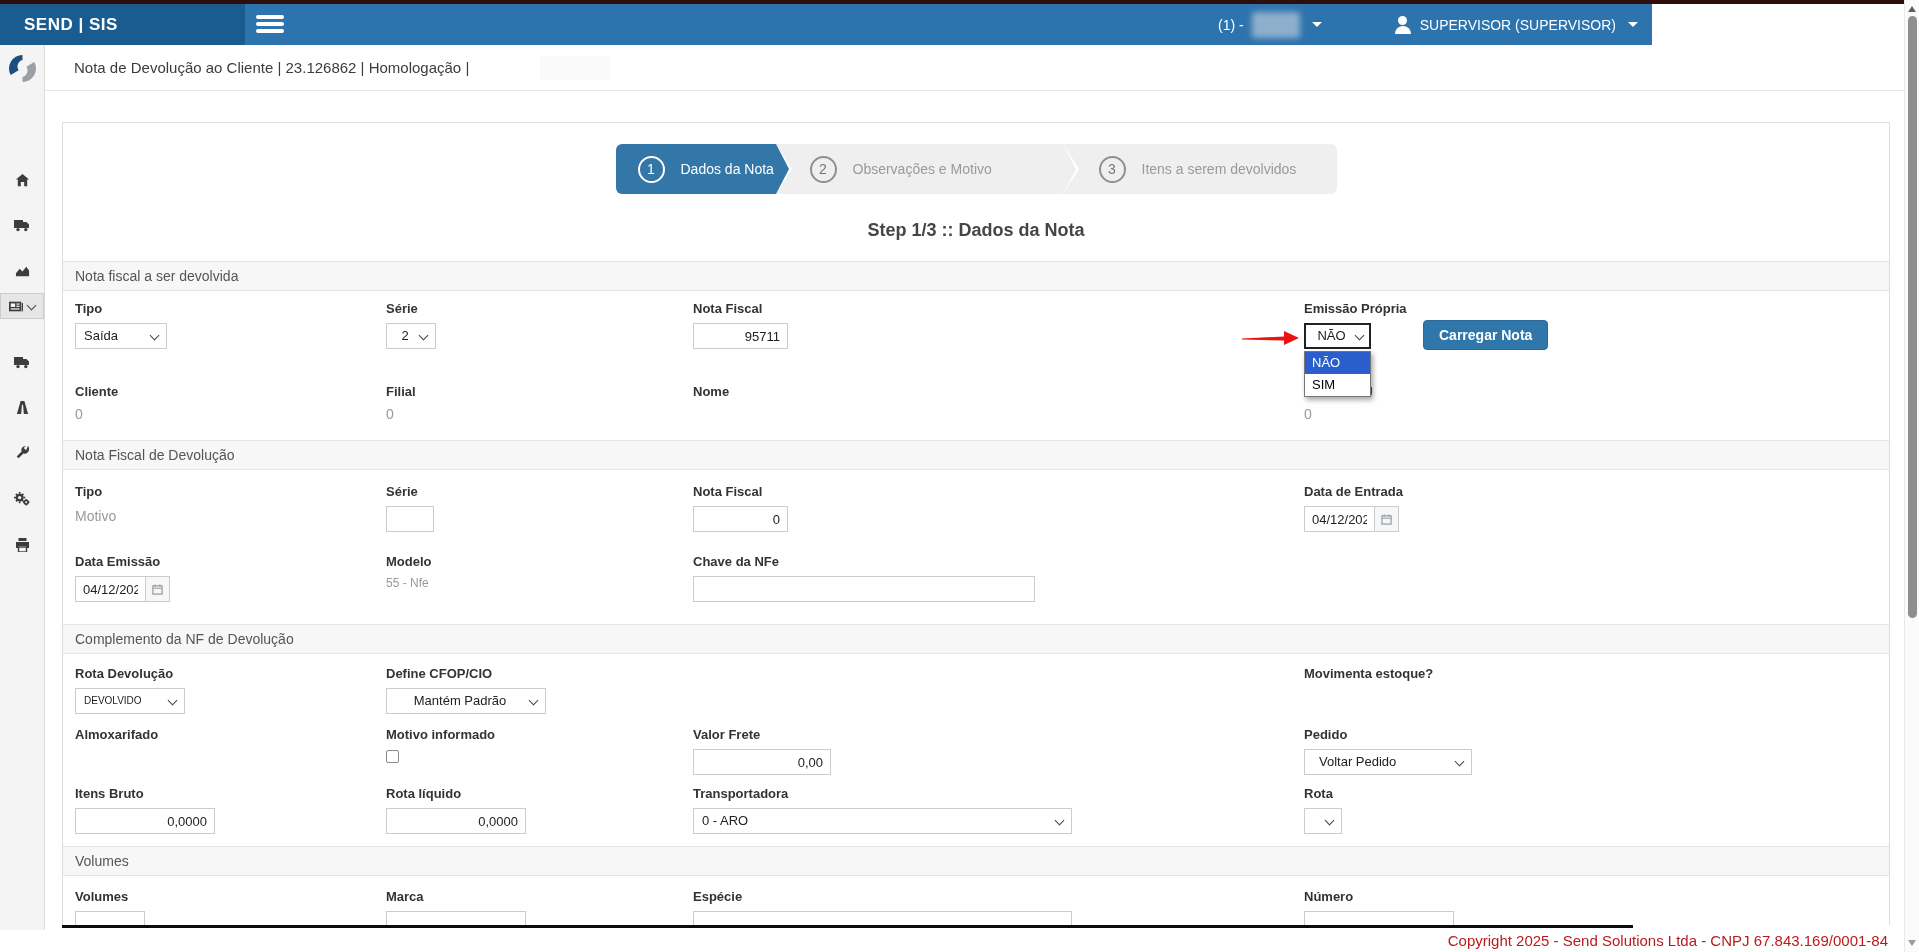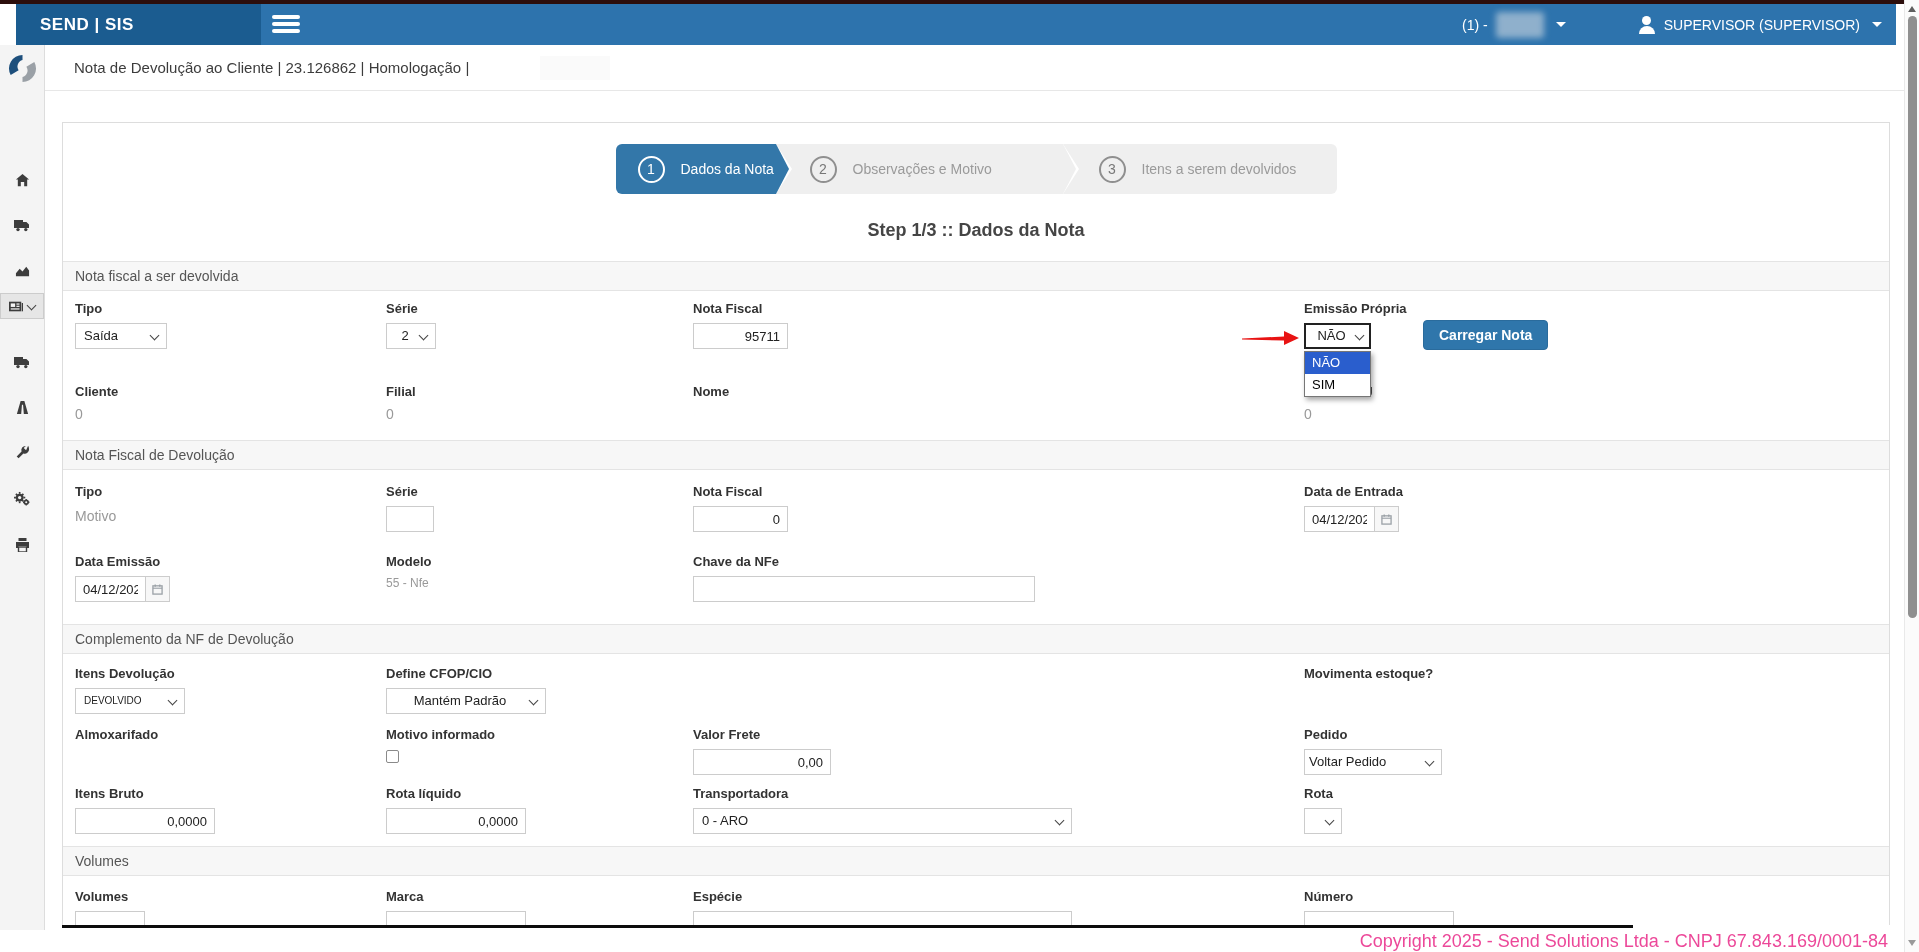--- a/index.html
+++ b/index.html
@@ -1,20 +1,20 @@
 <!DOCTYPE html>
 <html><head>
 <meta charset="utf-8">
 <style>
   * { margin:0; padding:0; box-sizing:border-box; }
   html,body { width:1919px; height:952px; overflow:hidden; background:#fff;
     font-family:"Liberation Sans", sans-serif; }
   
   #top-strip { position:absolute; left:0; top:0; width:1904px; height:4px; background:#2c0e0c; }
-  #header { position:absolute; left:16px; top:4px; width:1880px; height:41px; background:#2d73ad; }
+  #header { position:absolute; left:0; top:4px; width:1652px; height:41px; background:#2d73ad; }
   #brand-block { position:absolute; left:0; top:0; width:245px; height:41px; background:#1b5c90; }
   #brand { position:absolute; left:24px; top:0; line-height:41px; color:#fff; font-size:17px; font-weight:bold; letter-spacing:.5px; }
   #hamburger { position:absolute; left:256px; top:9px; width:34px; height:24px; cursor:pointer; }
   #hamburger span { display:block; width:28px; height:4px; background:#fff; border-radius:2px; margin:2px 0 3px 0; }
   #header-right { position:absolute; right:14px; top:0; height:41px; display:flex; align-items:center; gap:10px; color:#fff; }
   .hdr-caret { width:0; height:0; border-left:5px solid transparent; border-right:5px solid transparent; border-top:5px solid #fff; margin-left:4px; }
   #context-group { display:flex; align-items:center; gap:8px; margin-right:62px; cursor:pointer; font-size:14px; }
   #context-redacted { width:48px; height:26px; border-radius:3px; background:#8fb0cc; filter:blur(3px); }
   #user-group { display:flex; align-items:center; gap:8px; cursor:pointer; font-size:14px; }
   #user-icon { width:18px; height:18px; position:relative; }
@@ -69,21 +69,21 @@
   #emissao-select::after { right:6px; top:7px; }
   #emissao-list { position:absolute; left:0; top:50px; width:67px; background:#fff; border:1px solid #767676; box-shadow:2px 3px 5px rgba(0,0,0,.35); z-index:41; }
   .opt { height:22px; line-height:22px; padding-left:7px; font-size:13px; color:#000; cursor:pointer; }
   .opt.hl { background:#2a5ecd; color:#fff; }
   #carregar-btn { position:absolute; left:119px; top:19px; height:30px; padding:0 15px; background:#2f76ab; border:1px solid #2a6b9c; border-radius:4px; color:#fff; font-size:14px; font-weight:bold; cursor:pointer; font-family:"Liberation Sans",sans-serif; }
   .cnpj-lbl { padding-left:34px; }
   
   #red-arrow { position:absolute; left:1242px; top:329px; z-index:60; }
   #black-line { position:absolute; left:62px; top:925px; width:1571px; height:3px; background:#0c0c0c; z-index:71; }
   #footer { position:absolute; left:0; top:930px; width:1904px; height:22px; background:#fff; z-index:70; }
-  #footer-text { position:absolute; right:16px; top:0; line-height:22px; font-size:18px; color:#ec4899; }
+  #footer-text { position:absolute; right:16px; top:0; line-height:22px; font-size:15px; color:#b91c1c; }
   
   #scrollbar { position:absolute; right:0; top:0; width:15px; height:952px; background:#fbfbfb; border-left:1px solid #e9e9e9; }
   #sb-up { position:absolute; left:3px; top:6px; width:0; height:0; border-left:4.5px solid transparent; border-right:4.5px solid transparent; border-bottom:6px solid #5f5f5f; cursor:pointer; }
   #sb-thumb { position:absolute; left:2.5px; top:16px; width:9px; height:602px; border-radius:5px; background:#8f8f8f; cursor:pointer; }
   #sb-down { position:absolute; left:3px; bottom:6px; width:0; height:0; border-left:4.5px solid transparent; border-right:4.5px solid transparent; border-top:6px solid #9a9a9a; cursor:pointer; }
 </style>
 </head>
 <body>
 
 <div id="top-strip"></div>
@@ -313,21 +313,21 @@
     <div>
       <div class="lbl">Chave da NFe</div>
       <input class="inp" style="width: 342px;" value="">
     </div>
     <div></div>
   </div>
 
   <div class="sec-h">Complemento da NF de Devolução</div>
   <div class="frow" style="padding-top:12px; height:70px;">
     <div>
-      <div class="lbl">Itens Devolução</div>
+      <div class="lbl">Rota Devolução</div>
       <div class="sel" style="width:110px; font-size:10px"><span>DEVOLVIDO</span></div>
     </div>
     <div>
       <div class="lbl">Define CFOP/CIO</div>
       <div class="sel ctr" style="width:160px"><span>Mantém Padrão</span></div>
     </div>
     <div></div>
     <div>
       <div class="lbl">Movimenta estoque?</div>
     </div>
@@ -339,21 +339,21 @@
     <div>
       <div class="lbl">Motivo informado</div>
       <div class="chk" style="margin-top:7px"></div>
     </div>
     <div>
       <div class="lbl">Valor Frete</div>
       <input class="inp num" style="width: 138px; padding-left: 20px;" value="0,00">
     </div>
     <div>
       <div class="lbl">Pedido</div>
-      <div class="sel" style="width:138px; padding-left:4px"><span>Voltar Pedido</span></div>
+      <div class="sel" style="width:168px; padding-left:14px"><span>Voltar Pedido</span></div>
     </div>
   </div>
   <div class="frow" style="padding-top:3px; height:63px;">
     <div>
       <div class="lbl">Itens Bruto</div>
       <input class="inp num" style="width: 140px;" value="0,0000">
     </div>
     <div>
       <div class="lbl">Rota líquido</div>
       <input class="inp num" style="width: 140px;" value="0,0000">

